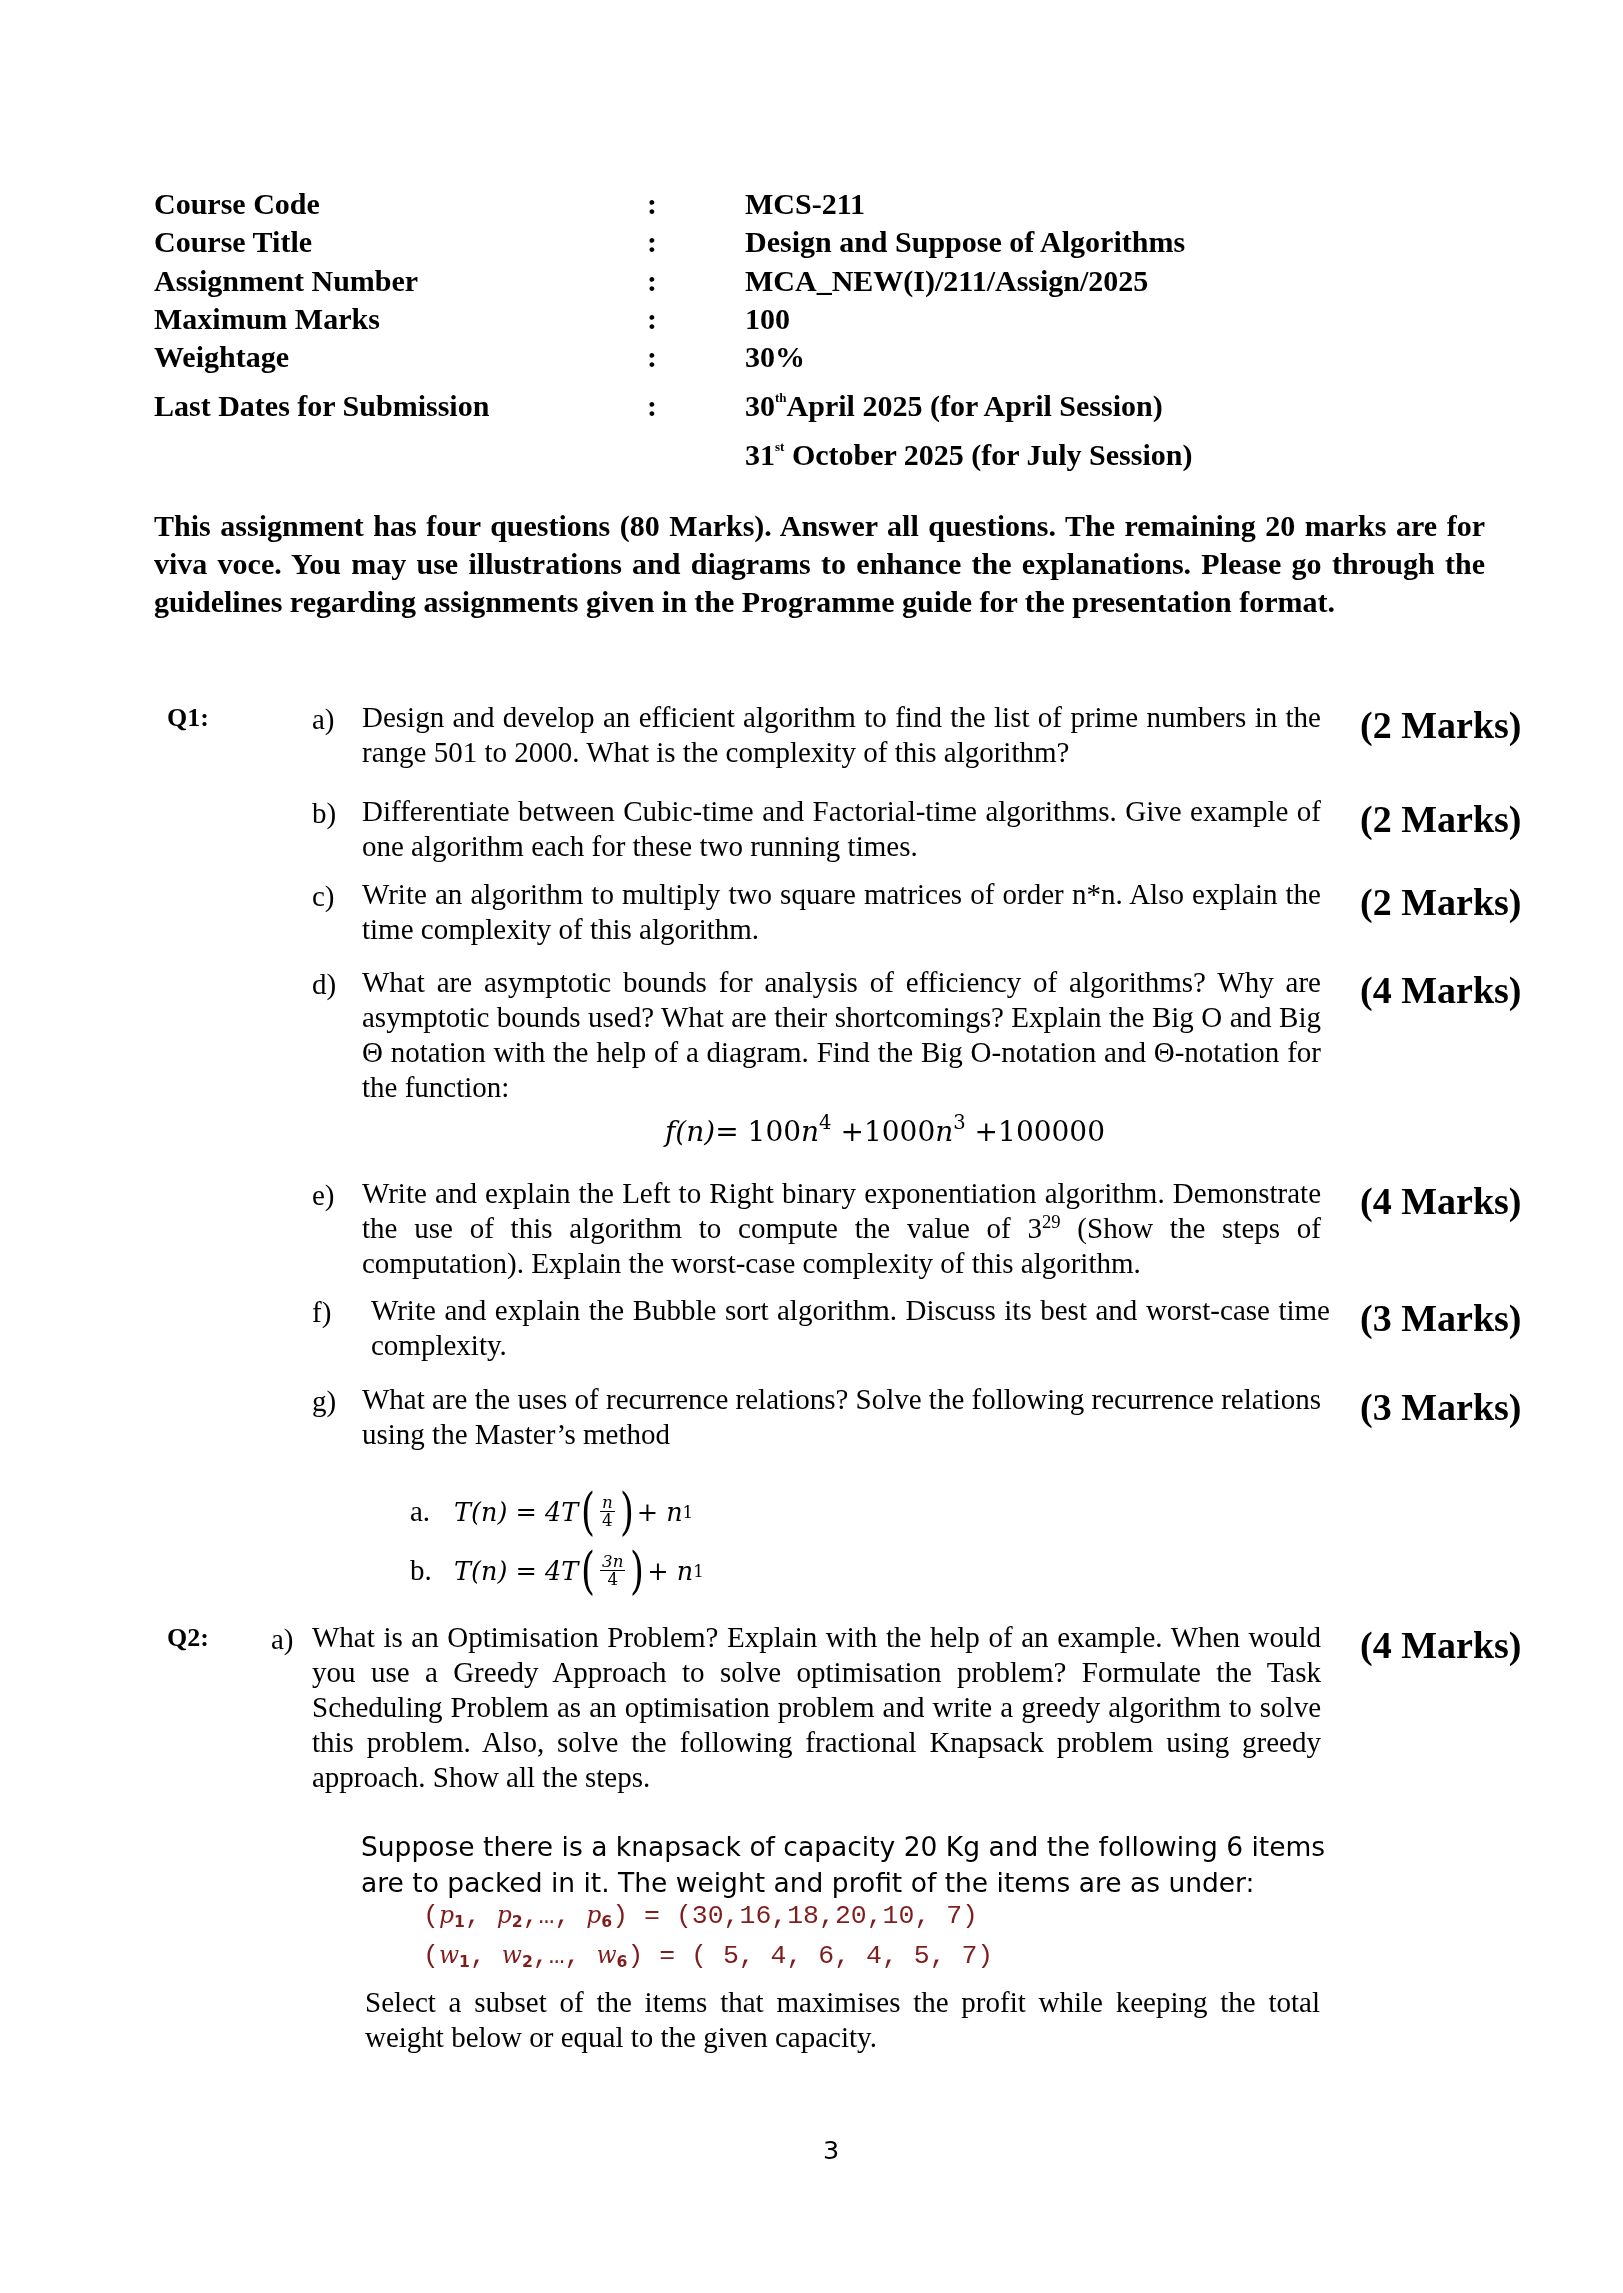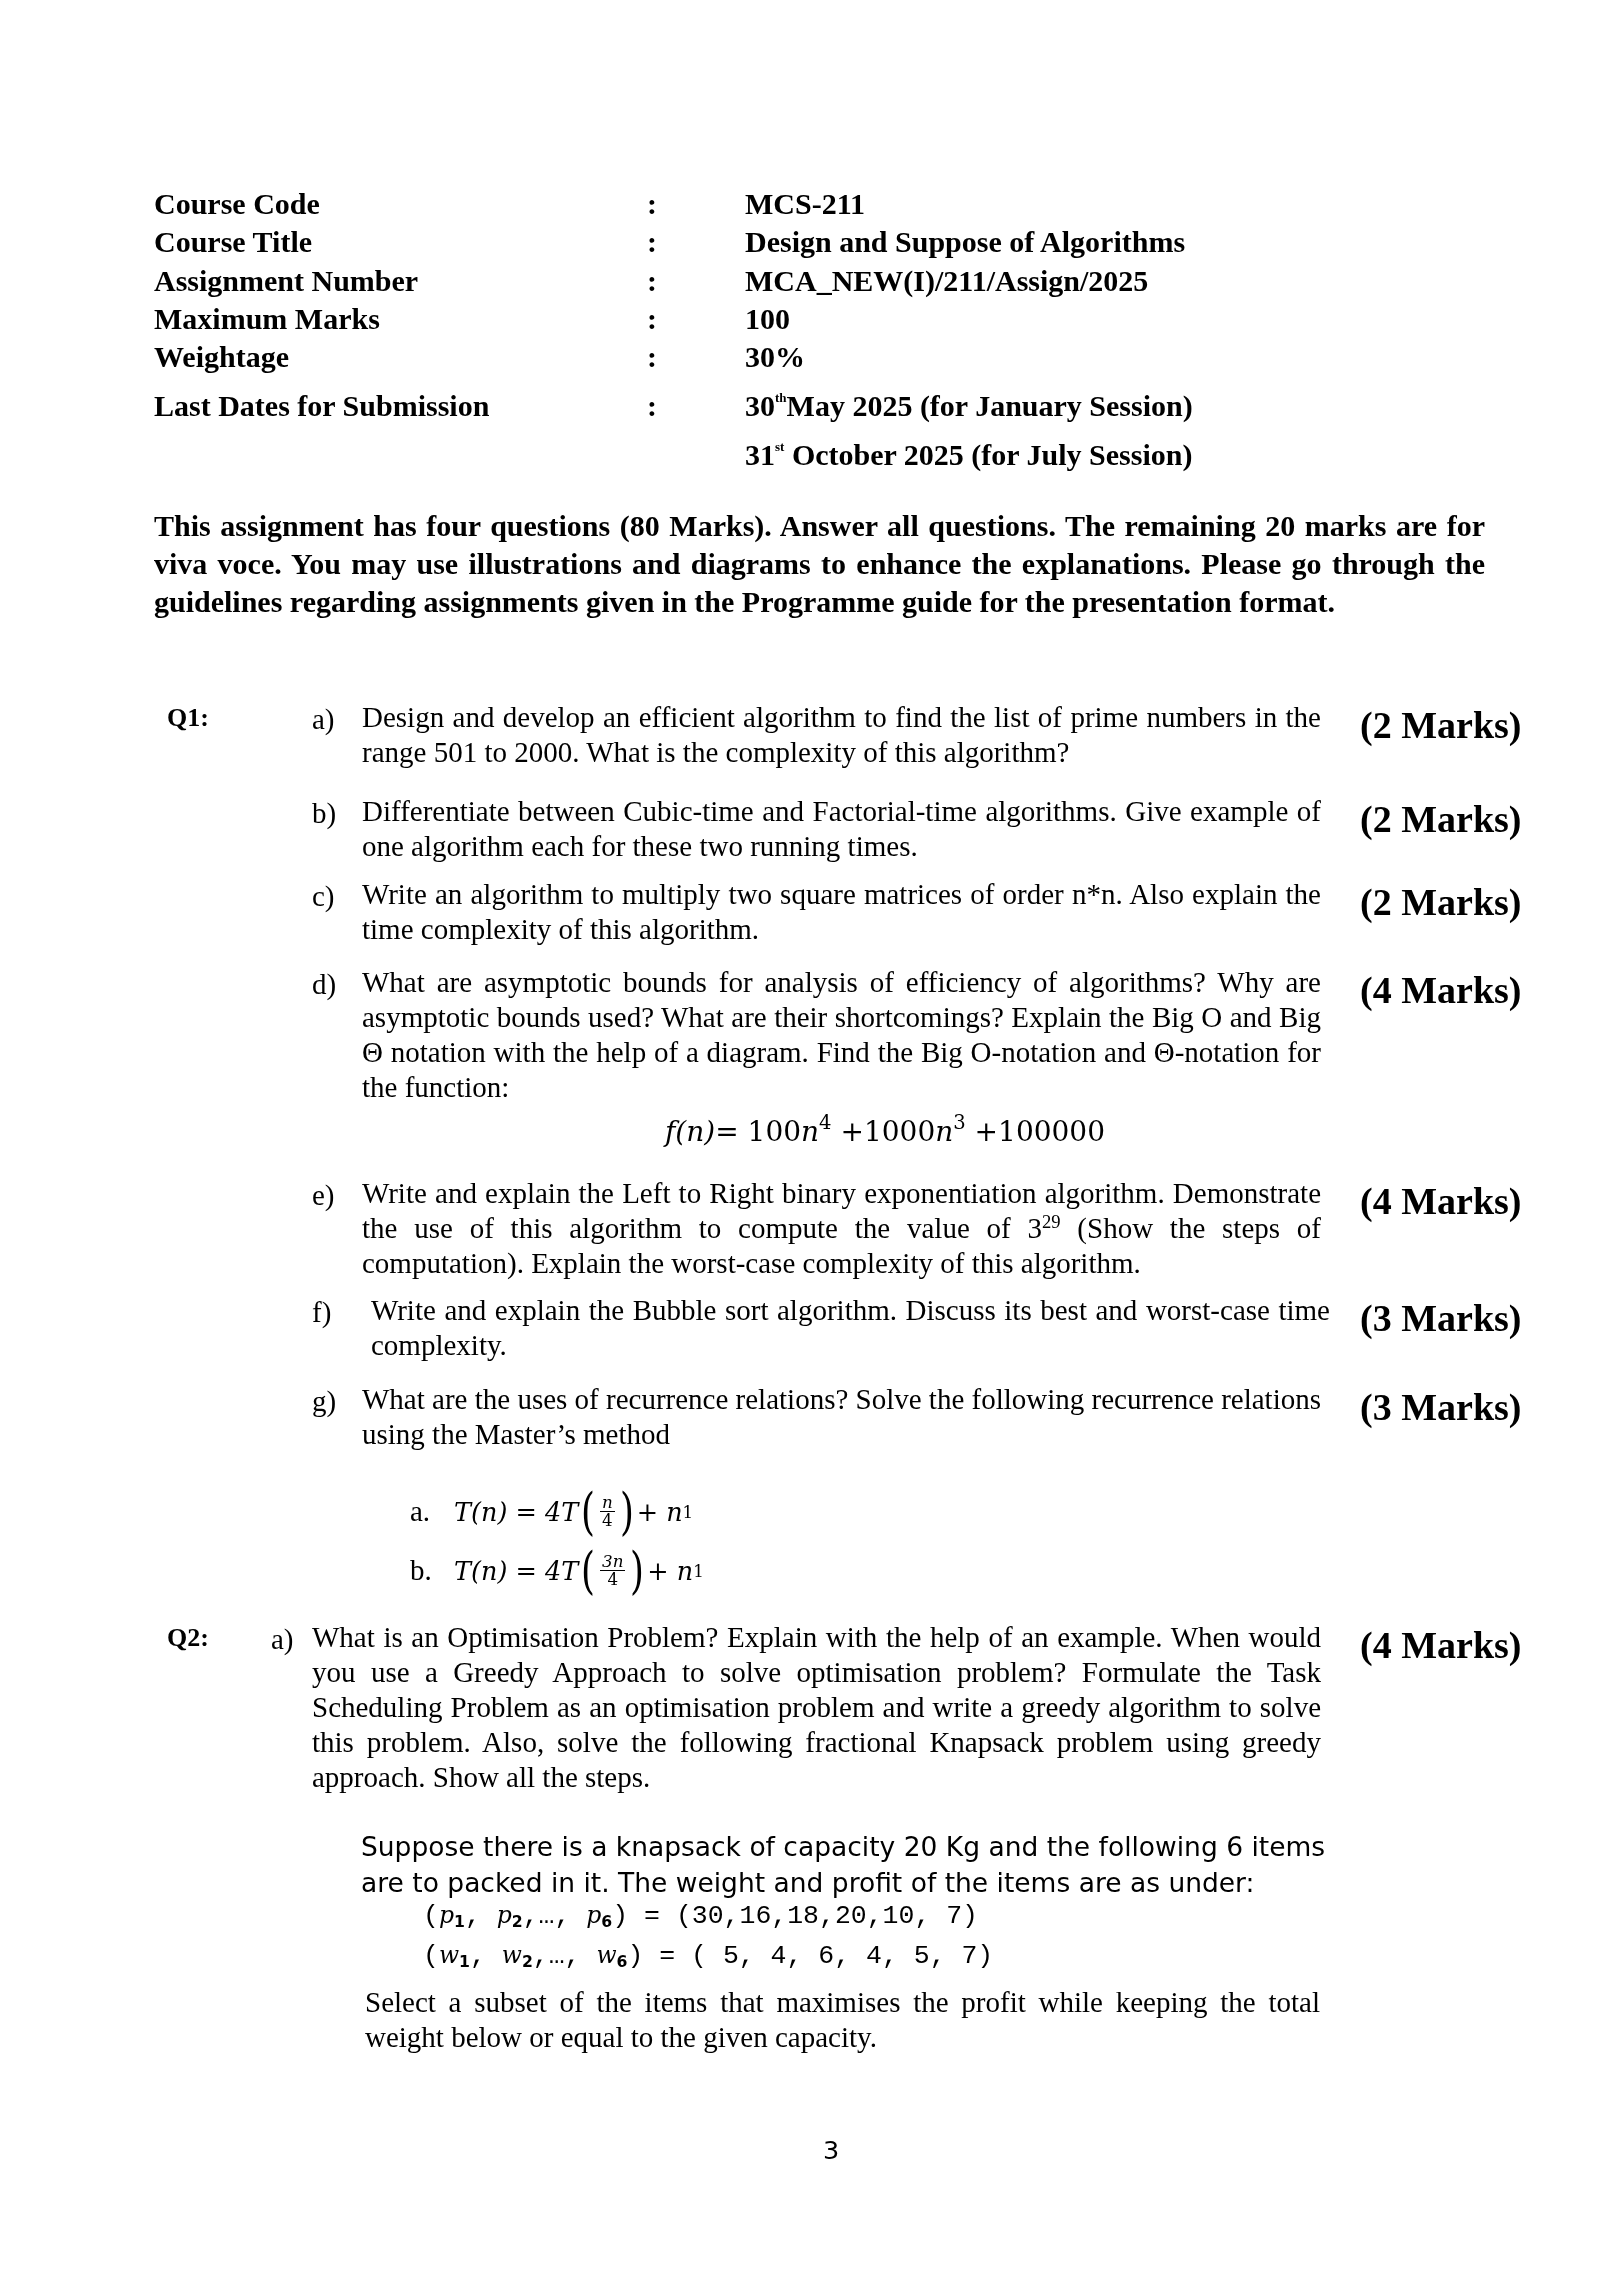--- a/index.html
+++ b/index.html
@@ -30,21 +30,21 @@
     .rec { position: absolute; font-size: 27.4px; white-space: nowrap; display: flex; align-items: center; }
     .rec .lbl { width: 44px; font-family: "Liberation Serif", serif; font-size: 29px; }
     .rec .math { font-family: "DejaVu Serif", serif; font-style: italic; font-size: 25.5px; display: flex; align-items: center; }
     .rec .up { font-style: normal; }
     .paren { font-size: 51px; font-style: normal; font-weight: 200; line-height: 1; transform: scaleX(0.7); display: inline-block; }
     .frac { display: inline-flex; flex-direction: column; align-items: center; font-size: 16.7px; line-height: 16.7px; margin: 0 2px; }
     .frac .num { border-bottom: 1.5px solid #000; padding: 0 2px; }
     .rec sup { font-size: 16.7px; font-style: normal; vertical-align: 11.8px; line-height: 0; }
 
     .knap-text { position: absolute; left: 361px; font-family: "DejaVu Sans", sans-serif; font-size: 26.5px; line-height: 35px; white-space: nowrap; }
-    .knap-vec { position: absolute; left: 423px; font-family: "Liberation Mono", monospace; font-size: 26.5px; white-space: pre; color: #000000; }
+    .knap-vec { position: absolute; left: 423px; font-family: "Liberation Mono", monospace; font-size: 26.5px; white-space: pre; color: #7f1d1d; }
     .knap-vec i { font-family: "DejaVu Serif", serif; font-style: italic; font-size: 23.5px; }
     .knap-vec sub { font-size: 15.7px; vertical-align: -3.9px; line-height: 0; font-family: "DejaVu Sans", sans-serif; font-weight: bold; }
     .knap-select { position: absolute; left: 365px; top: 1985px; width: 955px; font-size: 29px; line-height: 35px; text-align: justify; text-align-last: left; }
 
     .page-number { position: absolute; left: 823px; top: 2135px; font-family: "DejaVu Sans", sans-serif; font-size: 25.5px; }
   </style>
 </head>
 <body>
 
 <div class="page">
@@ -70,21 +70,21 @@
     <span class="hdr-value">100</span>
   </div>
   <div class="hdr-row" style="top:339px;">
     <span class="hdr-label">Weightage</span>
     <span class="hdr-colon">:</span>
     <span class="hdr-value">30%</span>
   </div>
   <div class="hdr-row" style="top:388px;">
     <span class="hdr-label">Last Dates for Submission</span>
     <span class="hdr-colon">:</span>
-    <span class="hdr-value"><span>30</span><sup>th</sup><span>May 2025 (for January Session)</span></span>
+    <span class="hdr-value"><span>30</span><sup>th</sup><span>April 2025 (for April Session)</span></span>
   </div>
   <div class="hdr-row" style="top:437px;">
     <span class="hdr-value"><span>31</span><sup>st</sup><span> October 2025 (for July Session)</span></span>
   </div>
 
   <div class="instructions">This assignment has four questions (80 Marks). Answer all questions. The remaining 20 marks are for viva voce. You may use illustrations and diagrams to enhance the explanations. Please go through the guidelines regarding assignments given in the Programme guide for the presentation format.</div>
 
   <div class="q-label" style="top:703px;">Q1:</div>
 
   <div class="item-letter" style="left:312px; top:703px;">a)</div>

